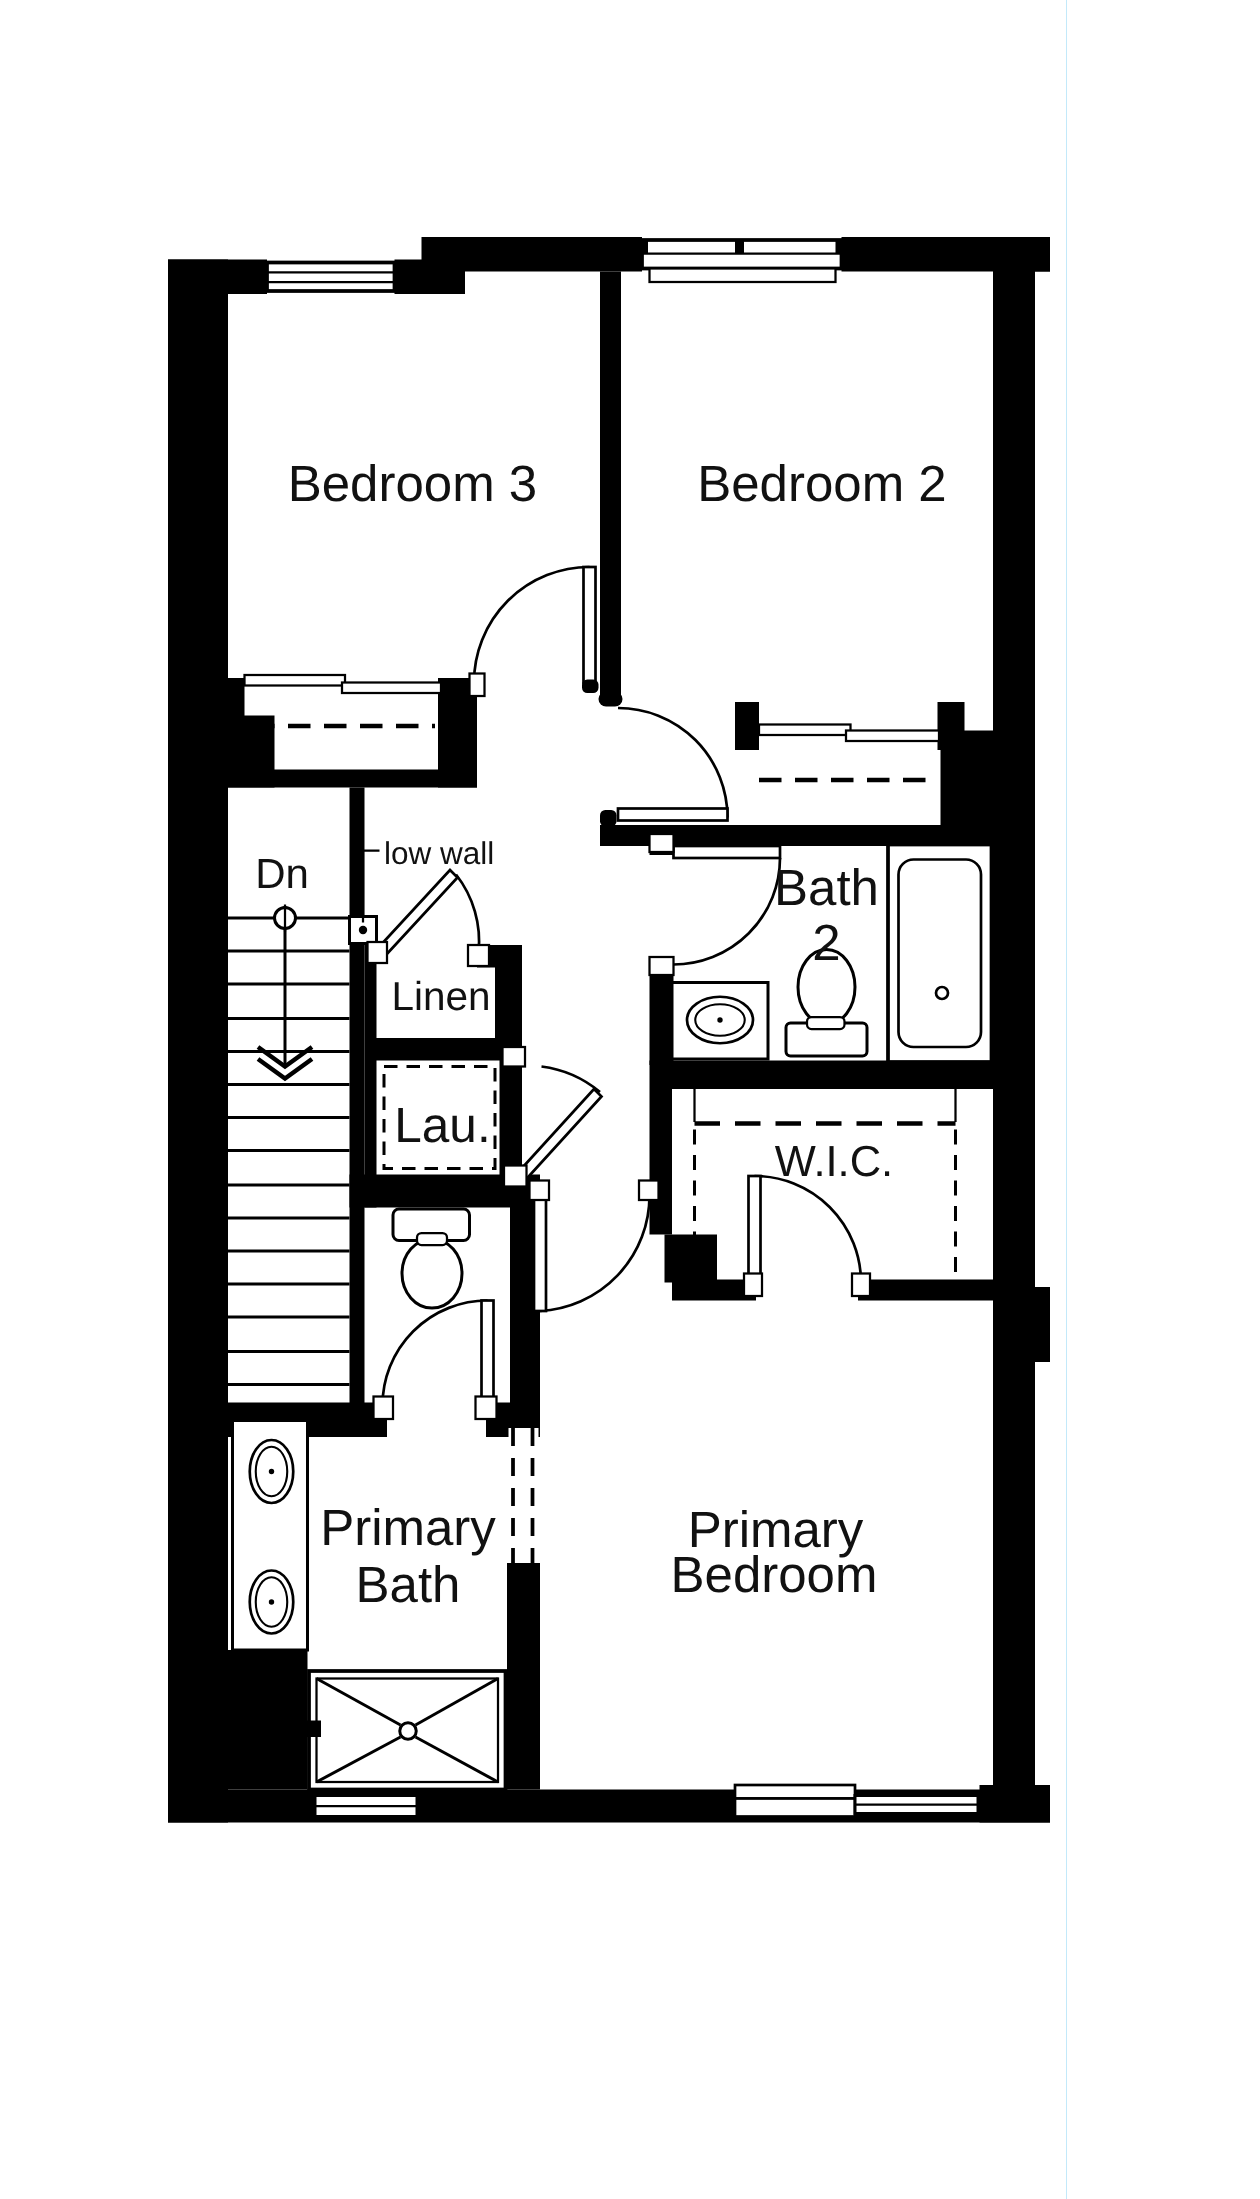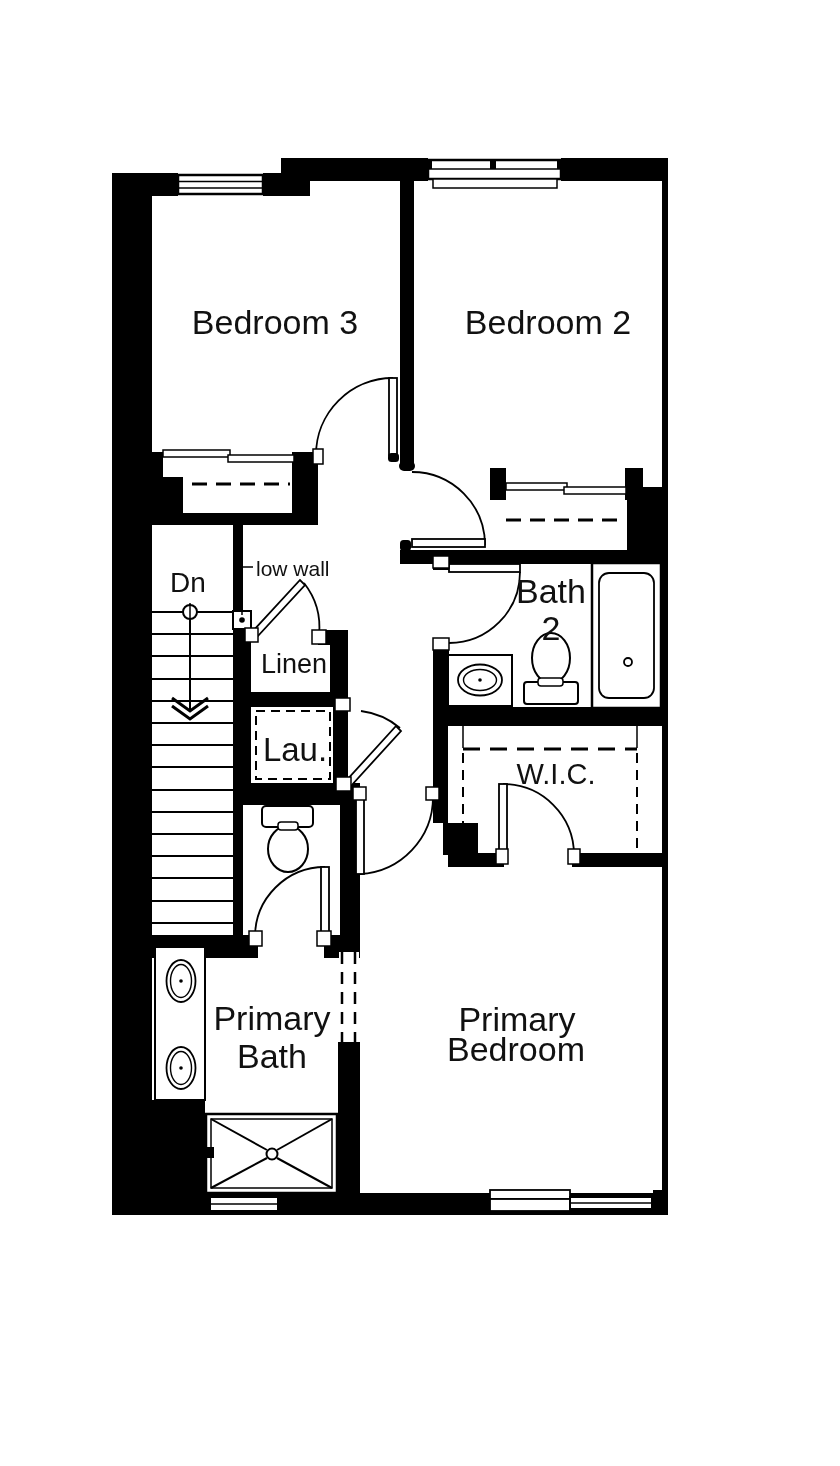--- a/index.html
+++ b/index.html
@@ -1,16 +1,16 @@
 <!DOCTYPE html>
 <html><head>
 <meta charset="utf-8">
 <style>
   html,body{margin:0;padding:0;background:#ffffff;}
-  .page{position:relative;width:668px;height:1466px;background:#0ea5e9;overflow:hidden;}
+  .page{position:relative;width:668px;height:1466px;background:#0ea5e9;overflow:hidden;padding-left:43px;}
   svg{position:absolute;left:0;top:0;}
   text{font-family:"Liberation Sans", sans-serif;fill:#111;}
   .room-label{font-size:34px;}
 </style>
 </head>
 <body>
 
 <div class="page">
 <svg width="840" height="1466" viewBox="0 0 840 1466">
 

